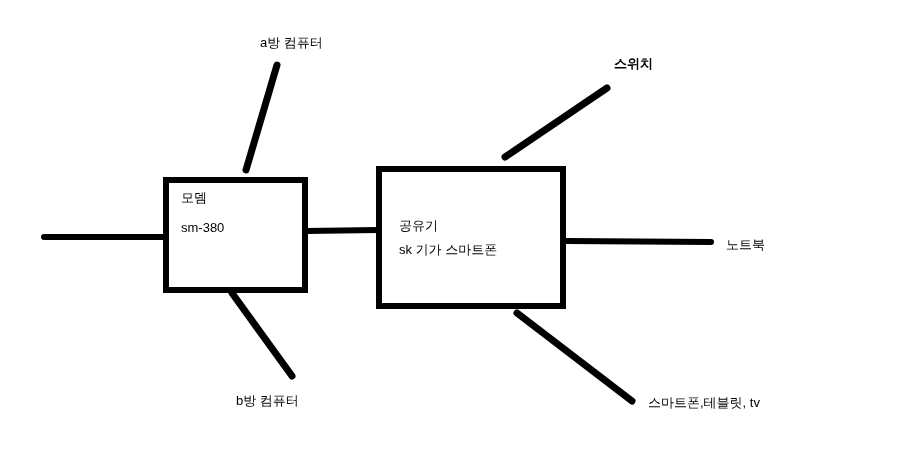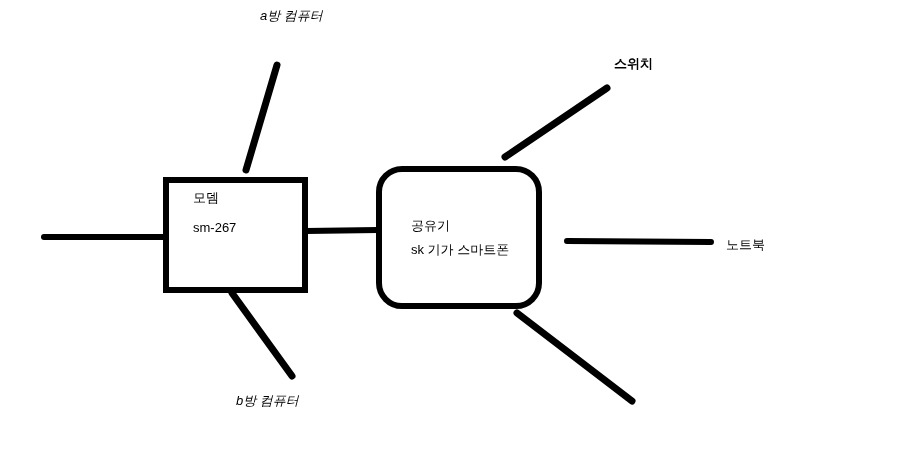--- a/index.html
+++ b/index.html
@@ -31,45 +31,43 @@
   }
   .box-modem {
     left: 163px;
     top: 177px;
     width: 145px;
     height: 116px;
   }
   .box-router {
     left: 376px;
     top: 166px;
-    width: 166px;
+    width: 190px;
     height: 143px;
-    border-radius: 26px;
   }
   .node-text {
     position: absolute;
     font-size: 13px;
     line-height: 16px;
     white-space: nowrap;
-    margin-left: 12px;
   }
   .modem-title   { left: 12px; top: 7px;  }
   .modem-sub     { left: 12px; top: 37px; }
   .router-title  { left: 17px; top: 46px; }
   .router-sub    { left: 17px; top: 70px; }
   .float-label {
     position: absolute;
     font-size: 13px;
     line-height: 16px;
     white-space: nowrap;
   }
-  .lbl-room-a  { left: 260px; top: 8px; font-style: italic;  }
+  .lbl-room-a  { left: 260px; top: 35px;  }
   .lbl-switch  { left: 614px; top: 56px; font-weight: bold;  }
   .lbl-laptop  { left: 726px; top: 237px; }
-  .lbl-room-b  { left: 236px; top: 393px; font-style: italic; }
+  .lbl-room-b  { left: 236px; top: 393px; }
   .lbl-devices { left: 648px; top: 395px; }
 </style>
 </head>
 <body>
 
 <div class="canvas">
 
   <svg class="wires" viewBox="0 0 908 463" xmlns="http://www.w3.org/2000/svg">
 
     <line x1="44" y1="237" x2="164" y2="237" stroke="#000000" stroke-width="6" stroke-linecap="round"></line>
@@ -82,30 +80,31 @@
 
     <line x1="232" y1="293" x2="292" y2="376" stroke="#000000" stroke-width="7" stroke-linecap="round"></line>
 
     <line x1="607" y1="88" x2="505" y2="157" stroke="#000000" stroke-width="7" stroke-linecap="round"></line>
 
     <line x1="517" y1="313" x2="632" y2="401" stroke="#000000" stroke-width="7" stroke-linecap="round"></line>
   </svg>
 
   <div class="node-box box-modem">
     <div class="node-text modem-title">모뎀</div>
-    <div class="node-text modem-sub">sm-267</div>
+    <div class="node-text modem-sub">sm-380</div>
   </div>
 
   <div class="node-box box-router">
     <div class="node-text router-title">공유기</div>
     <div class="node-text router-sub">sk 기가 스마트폰</div>
   </div>
 
   <span class="float-label lbl-room-a">a방 컴퓨터</span>
 
   <span class="float-label lbl-switch">스위치</span>
 
   <span class="float-label lbl-laptop">노트북</span>
 
   <span class="float-label lbl-room-b">b방 컴퓨터</span>
 
+  <span class="float-label lbl-devices">스마트폰,테블릿, tv</span>
 
 </div>
 
 </body></html>

